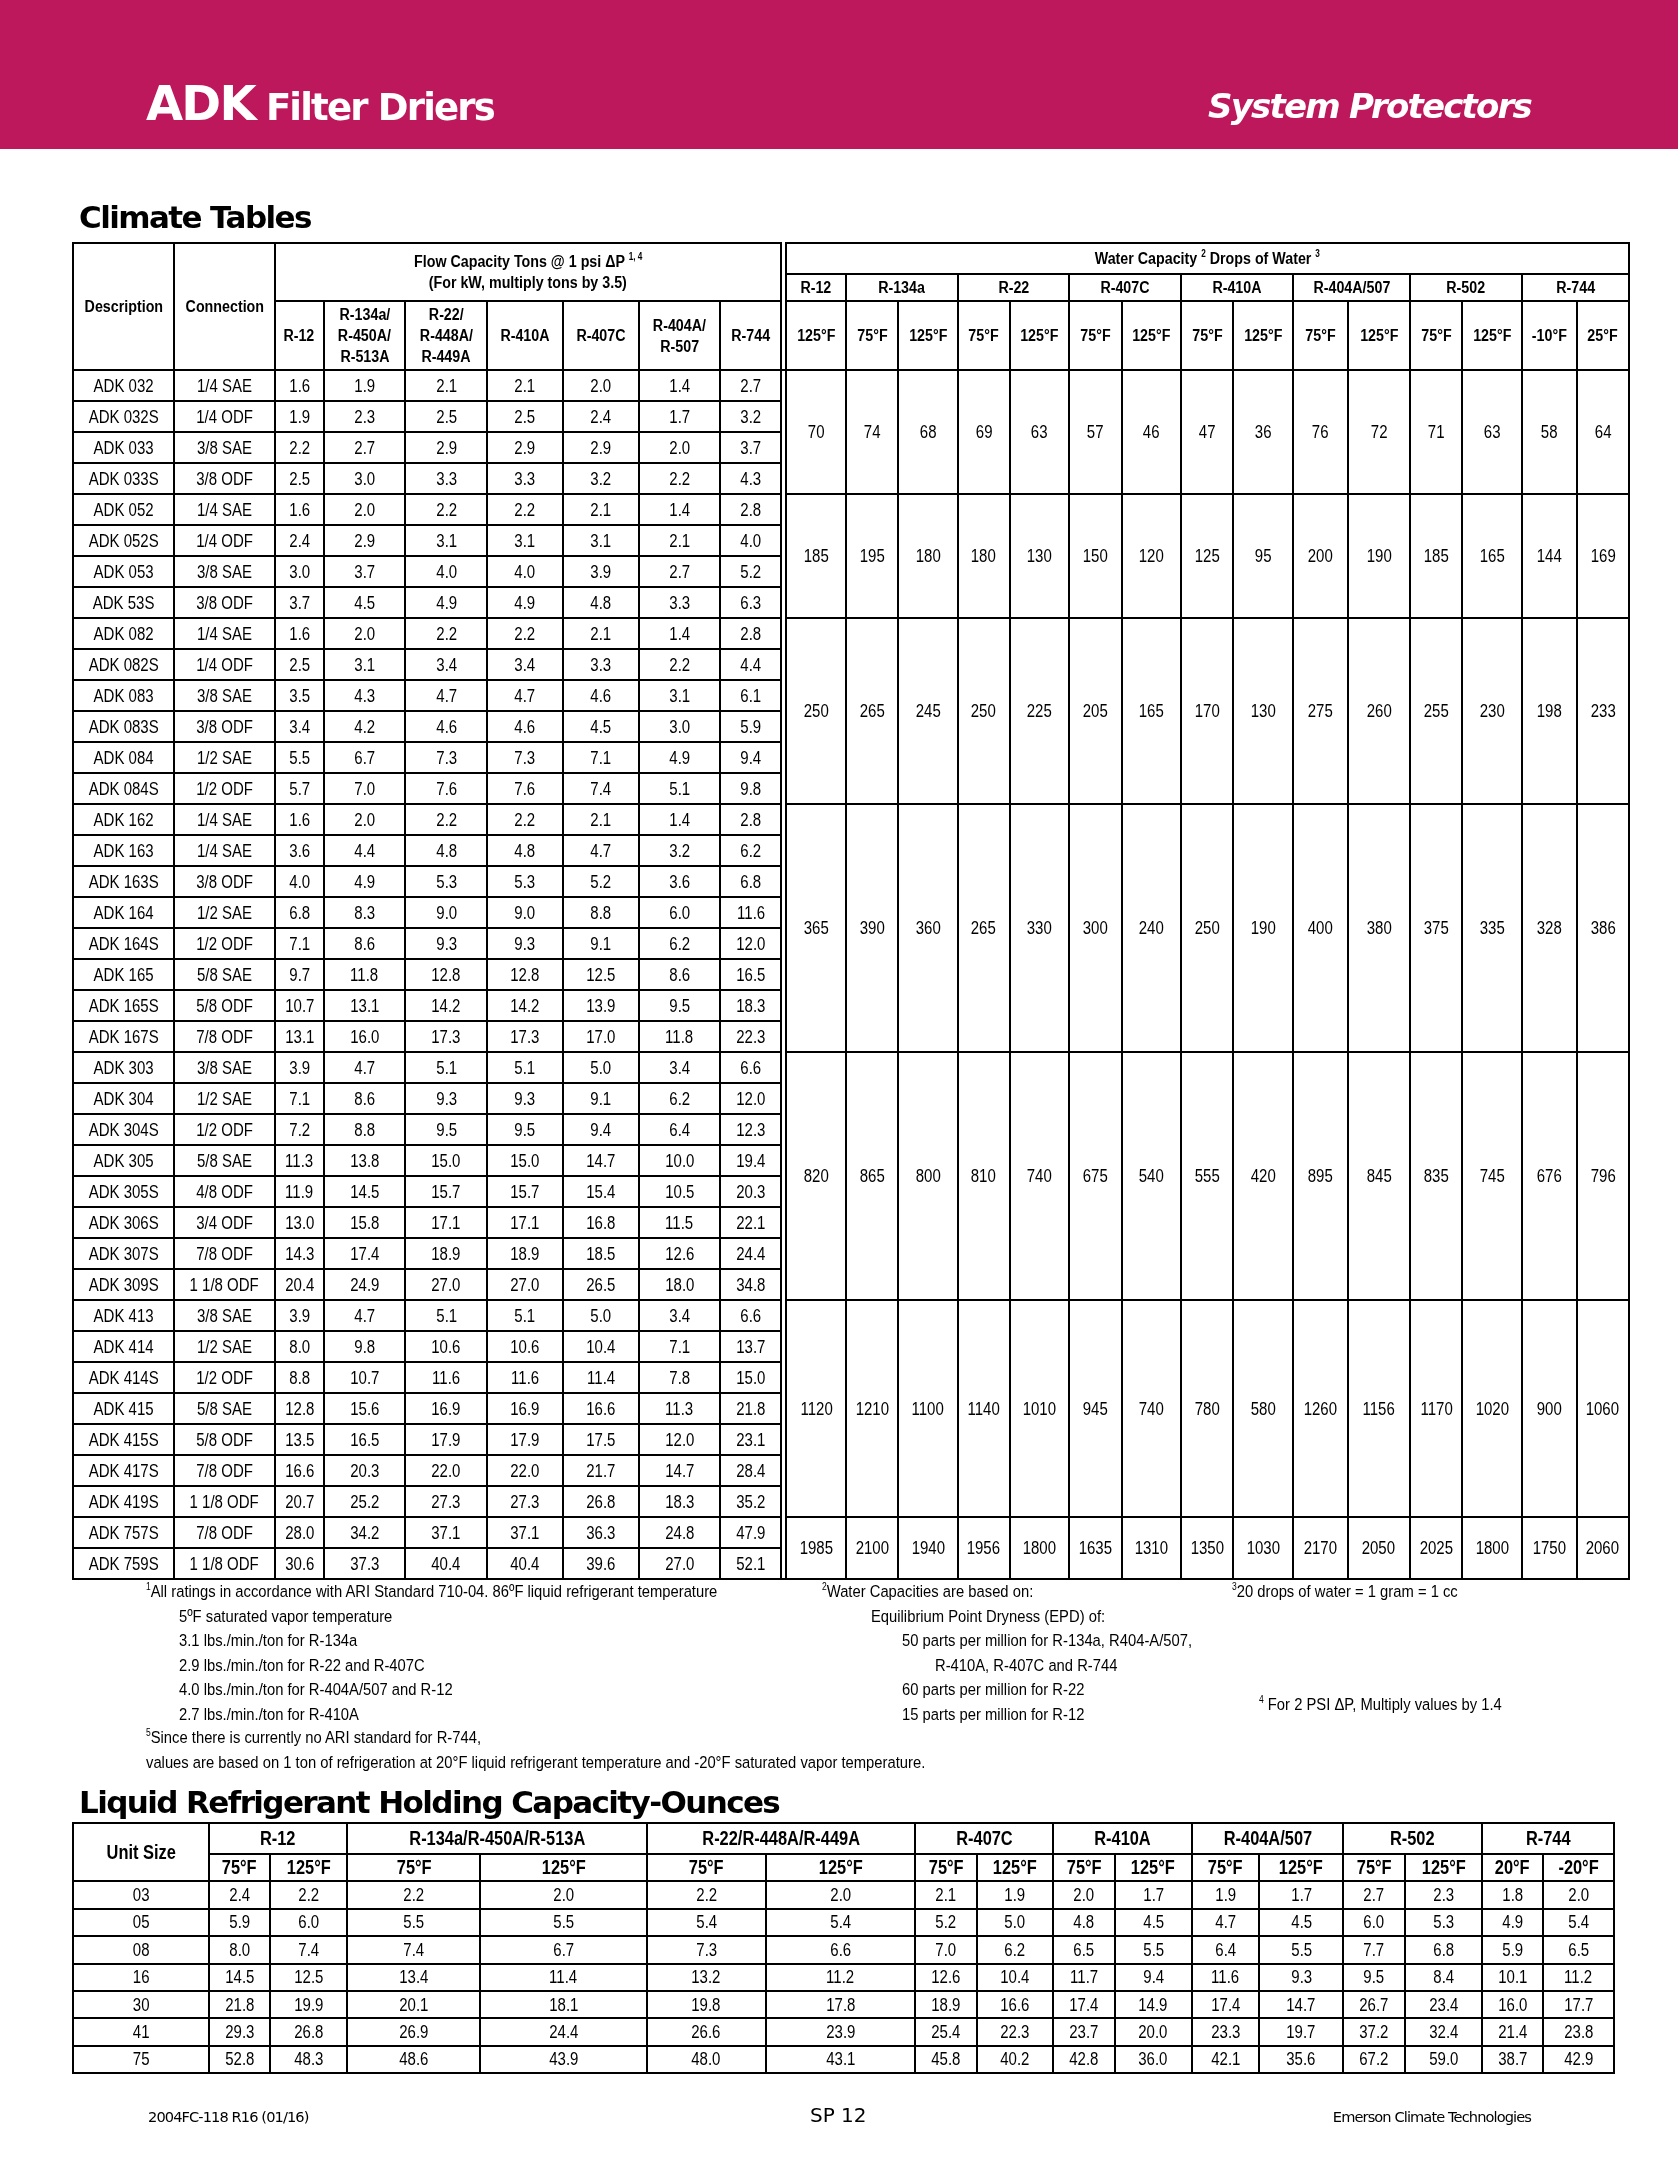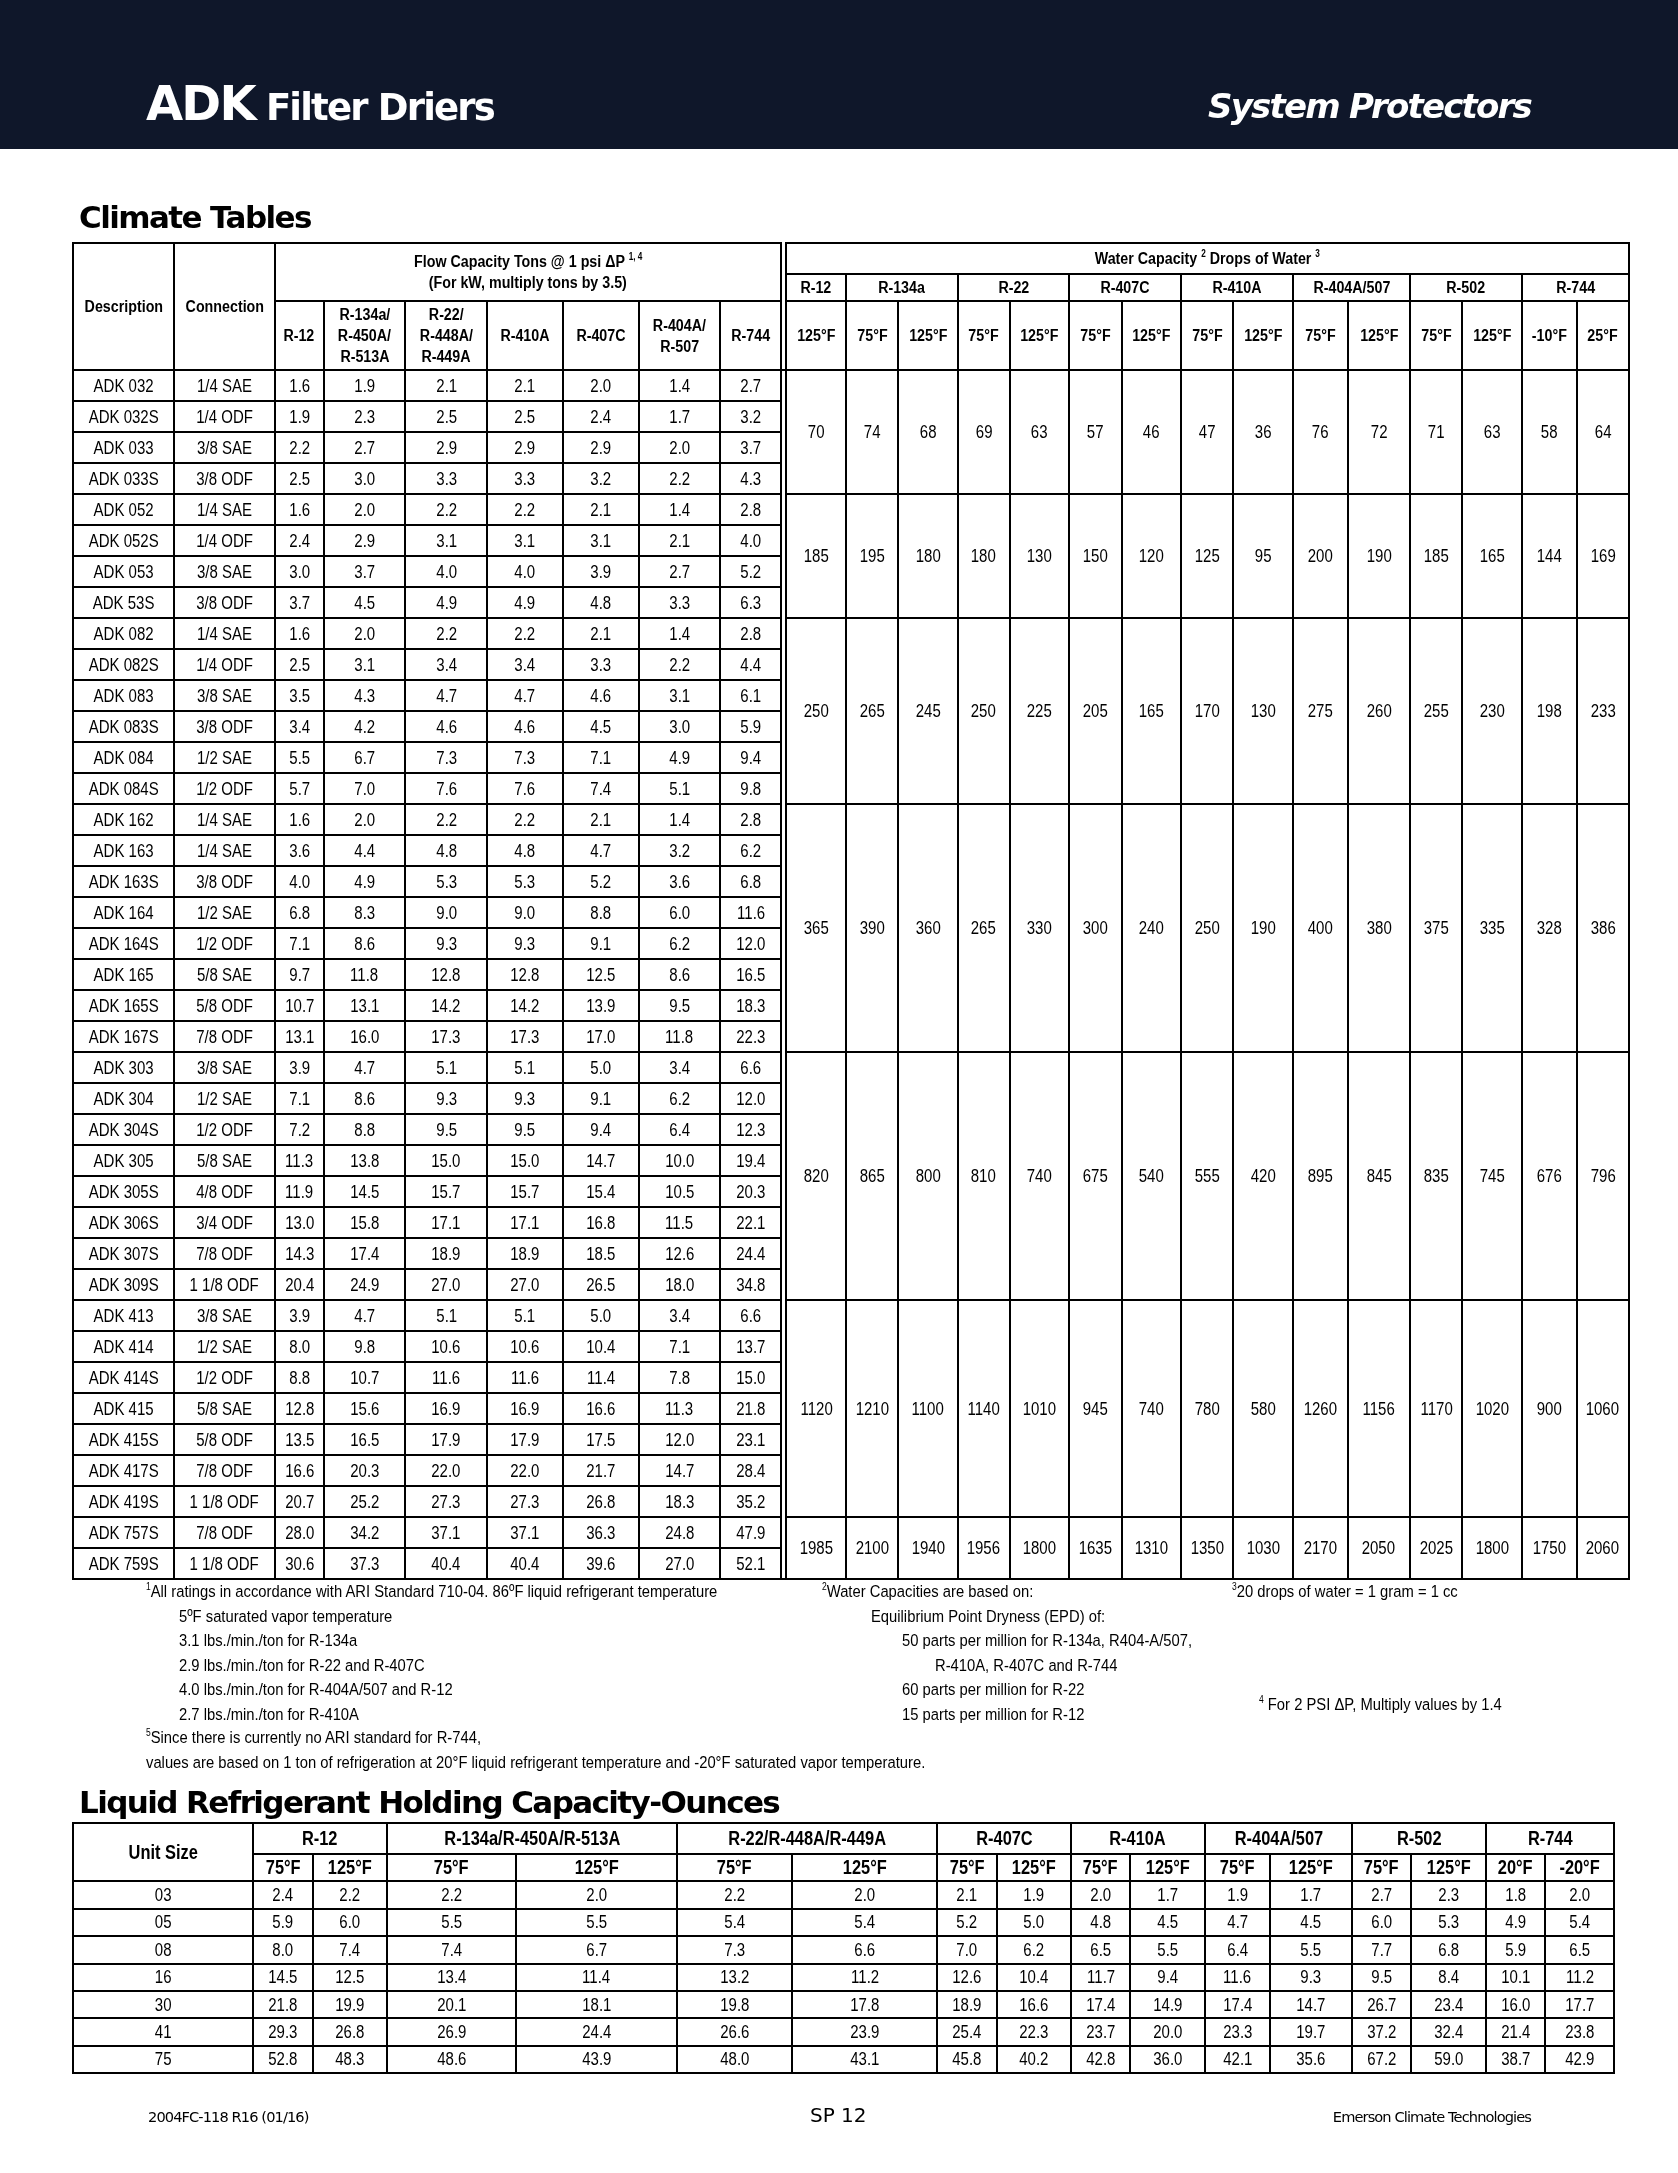--- a/index.html
+++ b/index.html
@@ -42,21 +42,21 @@
   #liq-table tbody td { height: 27.4px; font-size: 18.3px; }
 
   .footer { position: absolute; top: 2108px; font-family: "DejaVu Sans", sans-serif; }
   #footer-left { left: 148px; font-size: 14.6px; letter-spacing: -0.9px; }
   #footer-center { left: 810px; font-size: 20px; top: 2103px; }
   #footer-right { right: 148px; font-size: 14.6px; letter-spacing: -0.9px; }
 </style>
 </head>
 <body>
 
-<div class="banner" style="background: #0f172a;">
+<div class="banner" style="background: #be185d;">
   <div class="title">
     <span class="adk">ADK</span><span class="rest"> Filter Driers</span>
   </div>
   <div class="subtitle">System Protectors</div>
 </div>
 
 <div class="section-title" id="cap-title">Climate Tables</div>
 
 <table id="cap-table">
   <thead>
@@ -671,21 +671,21 @@
 </div>
 <div class="fn" style="left:1259px; top:1652px;margin-top:40px;">
   <span class="inner"><sup>4</sup> <span>For 2 PSI  ΔP,  Multiply values by 1.4</span></span>
 </div>
 
 <div class="section-title" id="liq-title">Liquid Refrigerant Holding Capacity-Ounces</div>
 
 <table id="liq-table">
   <thead>
     <tr class="r1" id="liq-groups-row">
-      <th rowspan="2" style="width:180px;border-radius:27px;"><span class="narrow">Unit Size</span></th>
+      <th rowspan="2" style="width:136px;border-radius:27px;"><span class="narrow">Unit Size</span></th>
     <th colspan="2"><span class="narrow">R-12</span></th>
         <th colspan="2"><span class="narrow">R-134a/R-450A/R-513A</span></th>
         <th colspan="2"><span class="narrow">R-22/R-448A/R-449A</span></th>
         <th colspan="2"><span class="narrow">R-407C</span></th>
         <th colspan="2"><span class="narrow">R-410A</span></th>
         <th colspan="2"><span class="narrow">R-404A/507</span></th>
         <th colspan="2"><span class="narrow">R-502</span></th>
         <th colspan="2"><span class="narrow">R-744</span></th>
       </tr>
     <tr class="r2" id="liq-temps-row">

